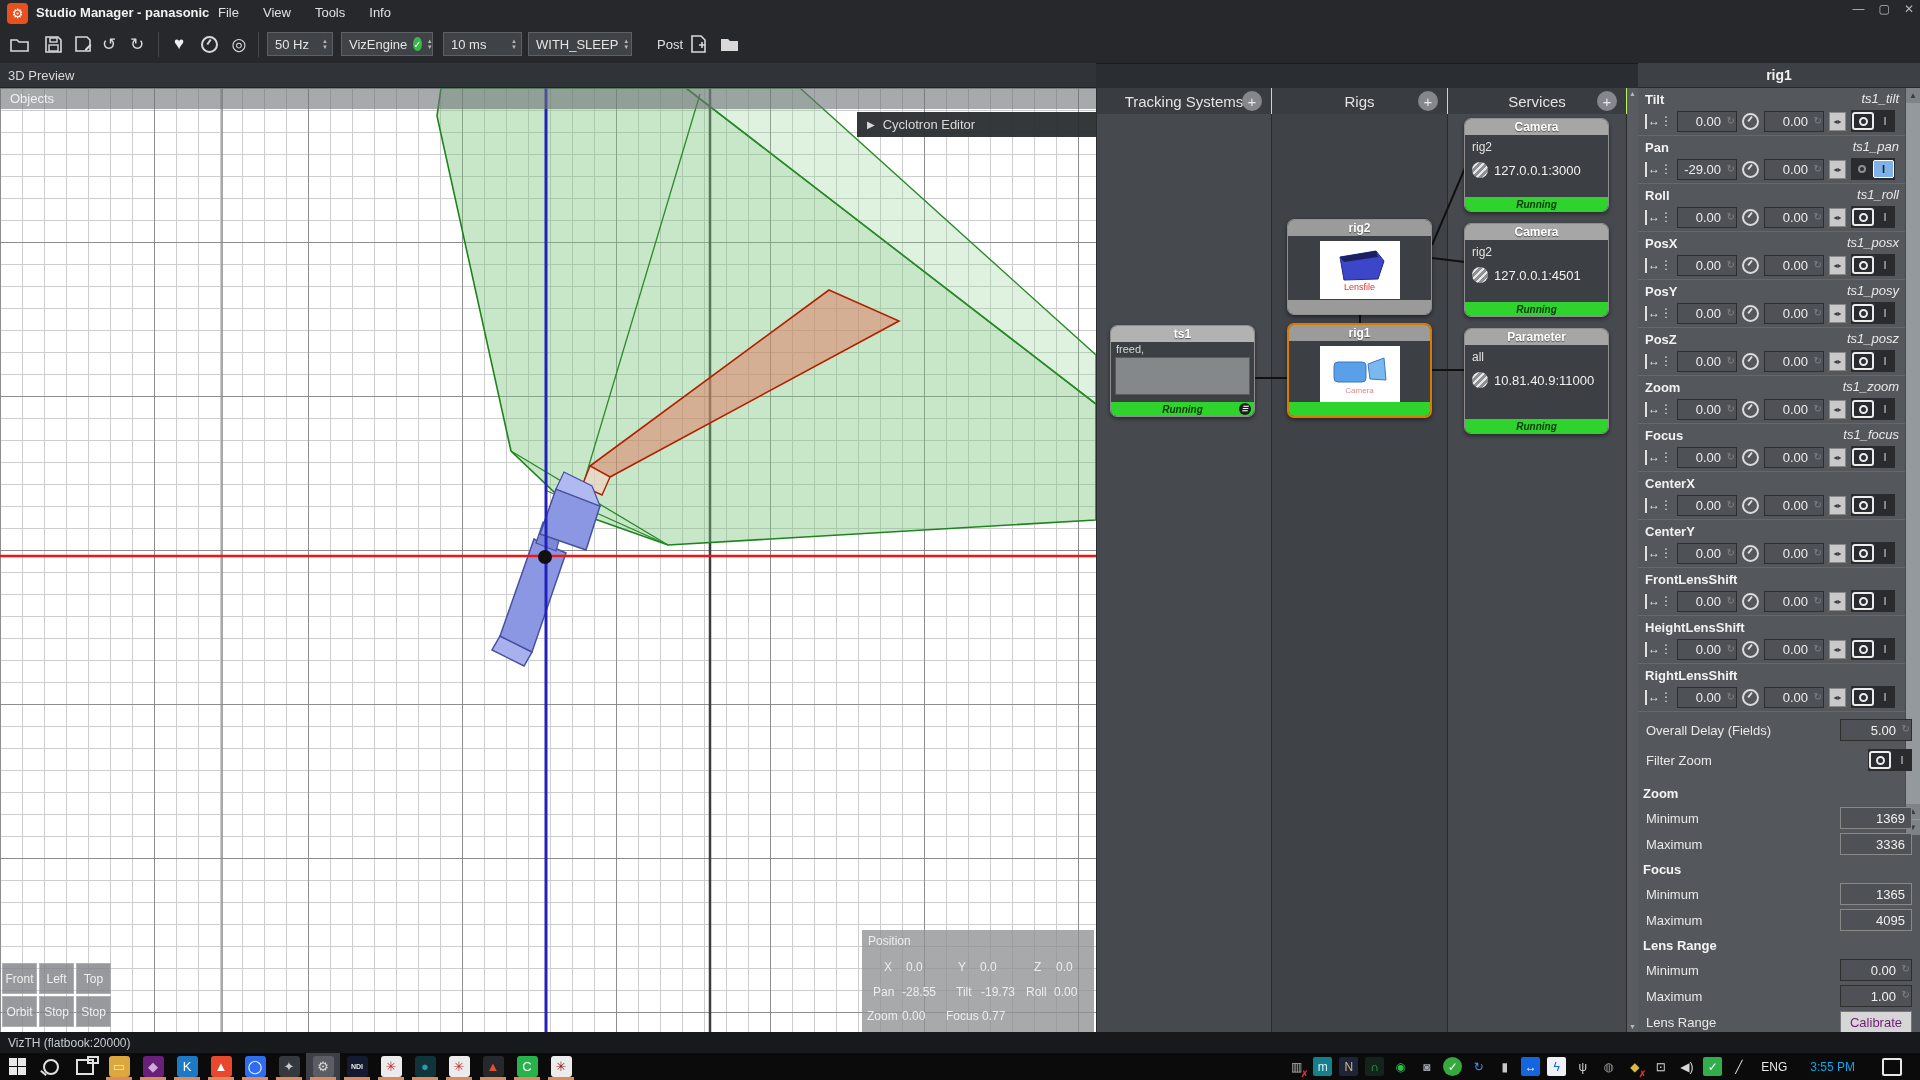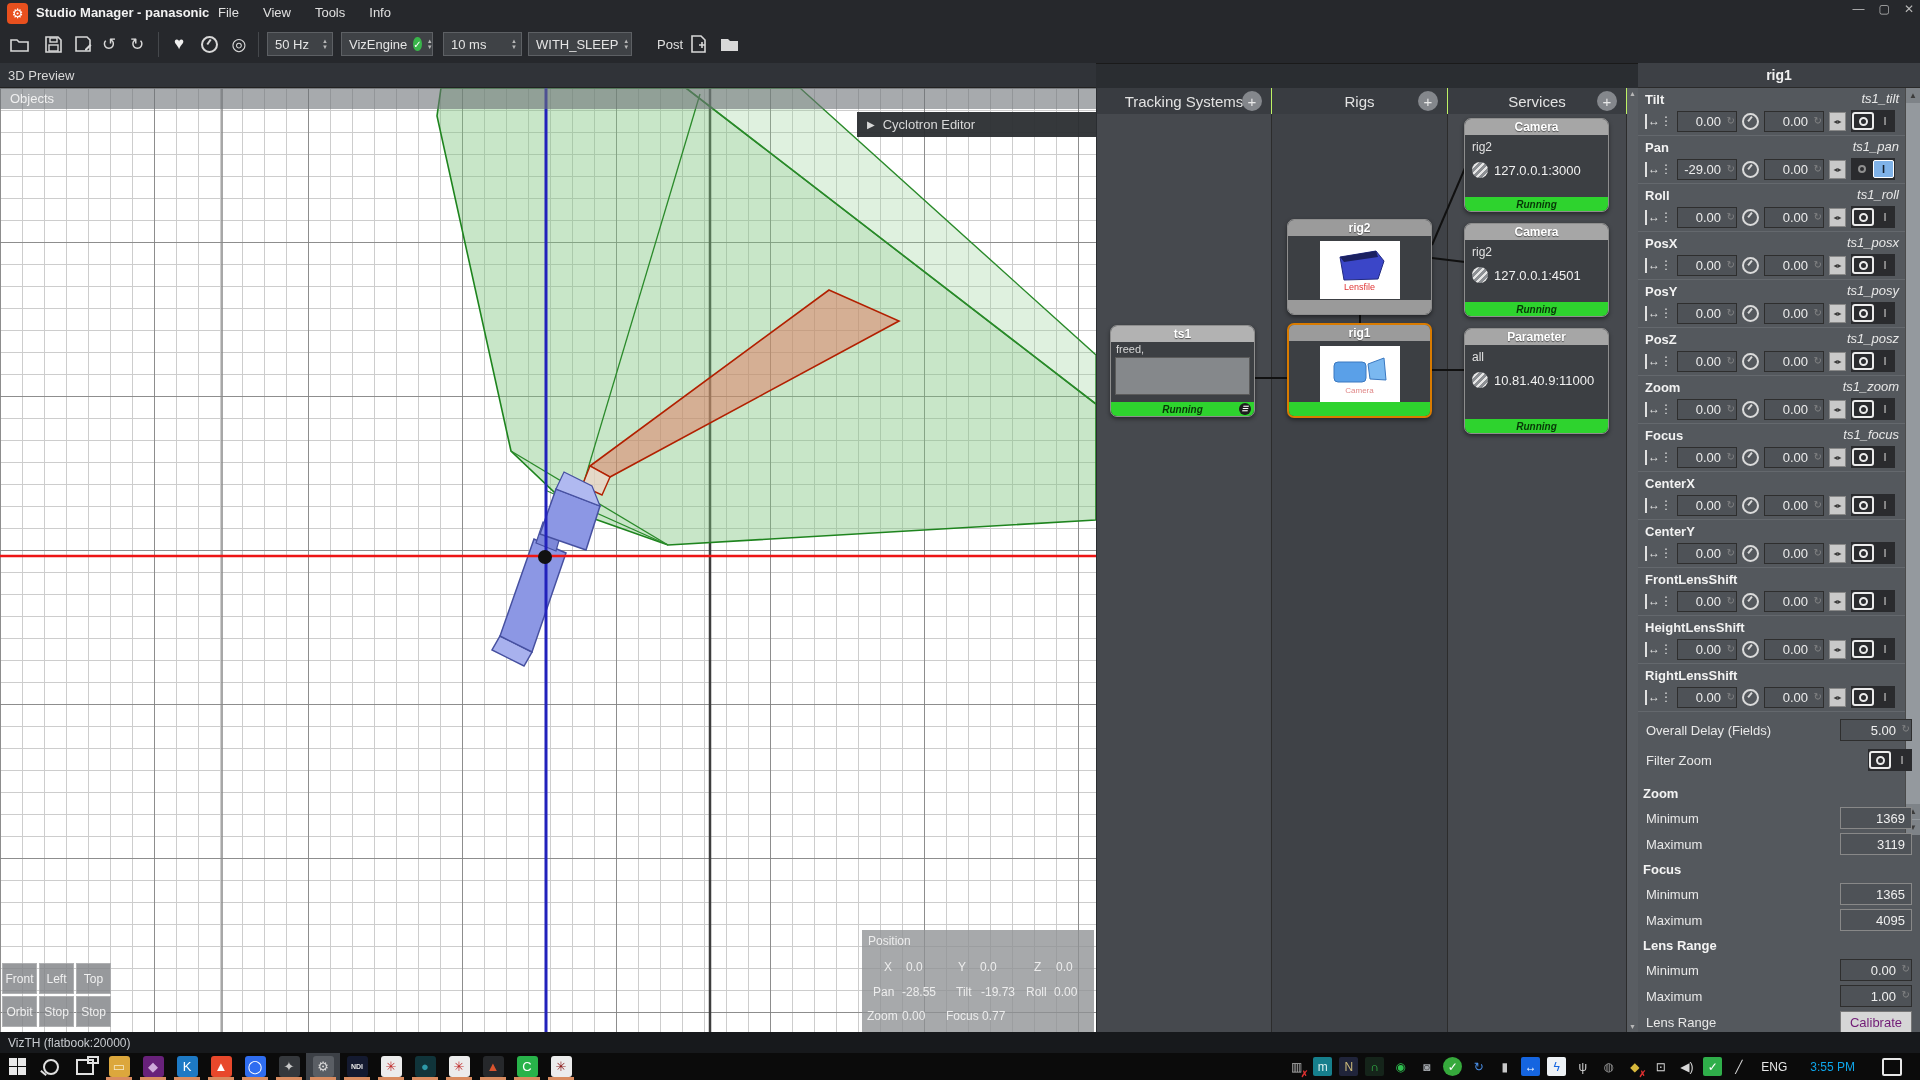--- a/index.html
+++ b/index.html
@@ -702,21 +702,21 @@
       </div>
       <div class="rp-line rp-hd" style="height:24px;margin-top:6px">
         <span>Zoom</span>
       </div>
       <div class="rp-line">
         <span>Minimum</span>
         <span class="val">1369</span>
       </div>
       <div class="rp-line">
         <span>Maximum</span>
-        <span class="val">3119</span>
+        <span class="val">3336</span>
       </div>
       <div class="rp-line rp-hd" style="height:24px">
         <span>Focus</span>
       </div>
       <div class="rp-line">
         <span>Minimum</span>
         <span class="val">1365</span>
       </div>
       <div class="rp-line">
         <span>Maximum</span>

